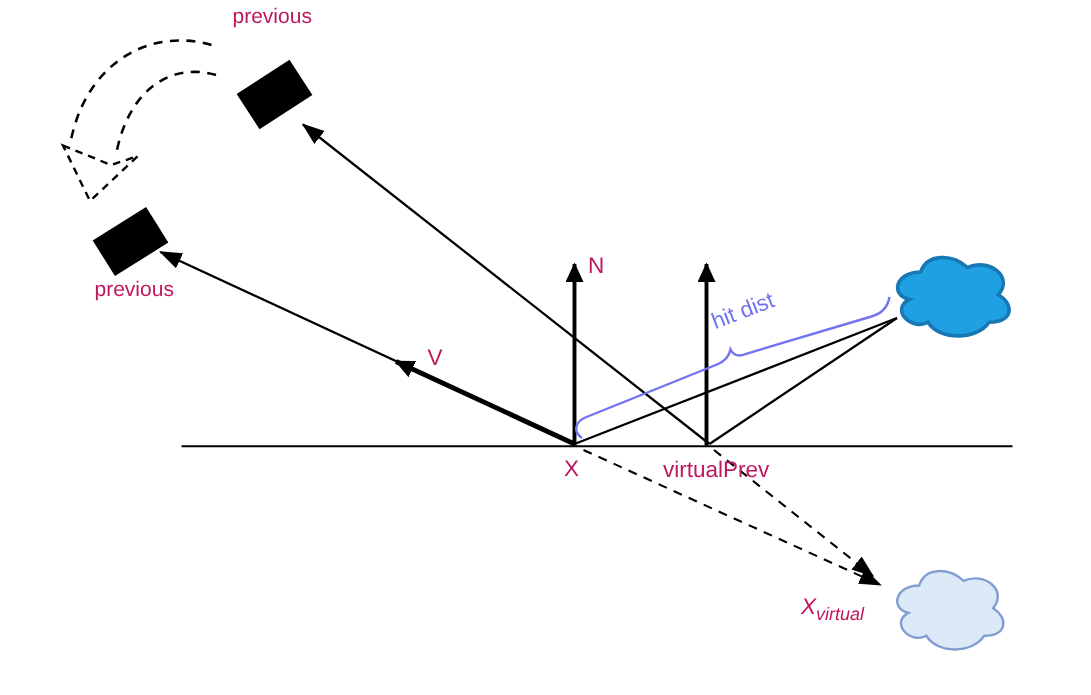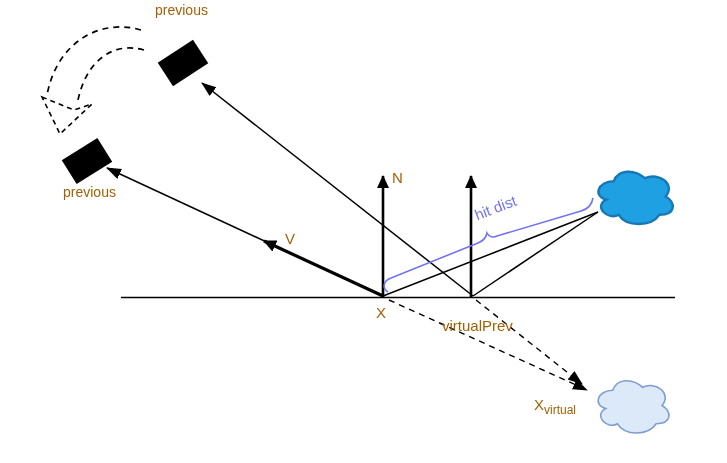--- a/index.html
+++ b/index.html
@@ -8,21 +8,21 @@
     width: 727px;
     height: 463px;
     background: #ffffff;
     overflow: hidden;
     font-family: "Liberation Sans", sans-serif;
   }
   svg { position: absolute; left: 0; top: 0; }
   .lbl {
     position: absolute;
     font-size: 15px;
-    color: #a16207;
+    color: #be185d;
     white-space: nowrap;
     line-height: 1.1;
   }
   .lbl-small { font-size: 14px; }
   .sub { font-size: 12px; vertical-align: -4px; }
   .hit-dist-lbl {
     color: var(--hit-dist, #7273F0);
     transform: rotate(-21deg);
     transform-origin: center center;
     font-size: 15px;
@@ -103,21 +103,21 @@
   <div class="lbl lbl-small" style="left:155px; top:3px;">previous</div>
 
   <div class="lbl lbl-small" style="left:63px; top:185px;">previous</div>
 
   <div class="lbl" style="left:392px; top:170px;">N</div>
 
   <div class="lbl" style="left:285px; top:231px;">V</div>
 
   <div class="lbl" style="left:376px; top:305px;">X</div>
 
-  <div class="lbl" style="left:442px; top:306px;margin-top:12px;">virtualPrev</div>
+  <div class="lbl" style="left:442px; top:306px;">virtualPrev</div>
 
   <div class="lbl hit-dist-lbl" style="left:474px; top:200px;">hit dist</div>
 
-  <div class="lbl" style="left:534px; top:397px;">
+  <div class="lbl" style="left:534px; top:397px;font-style:italic;">
     <span>X</span><span class="sub">virtual</span>
   </div>
 
 </div>
 
 </body></html>

